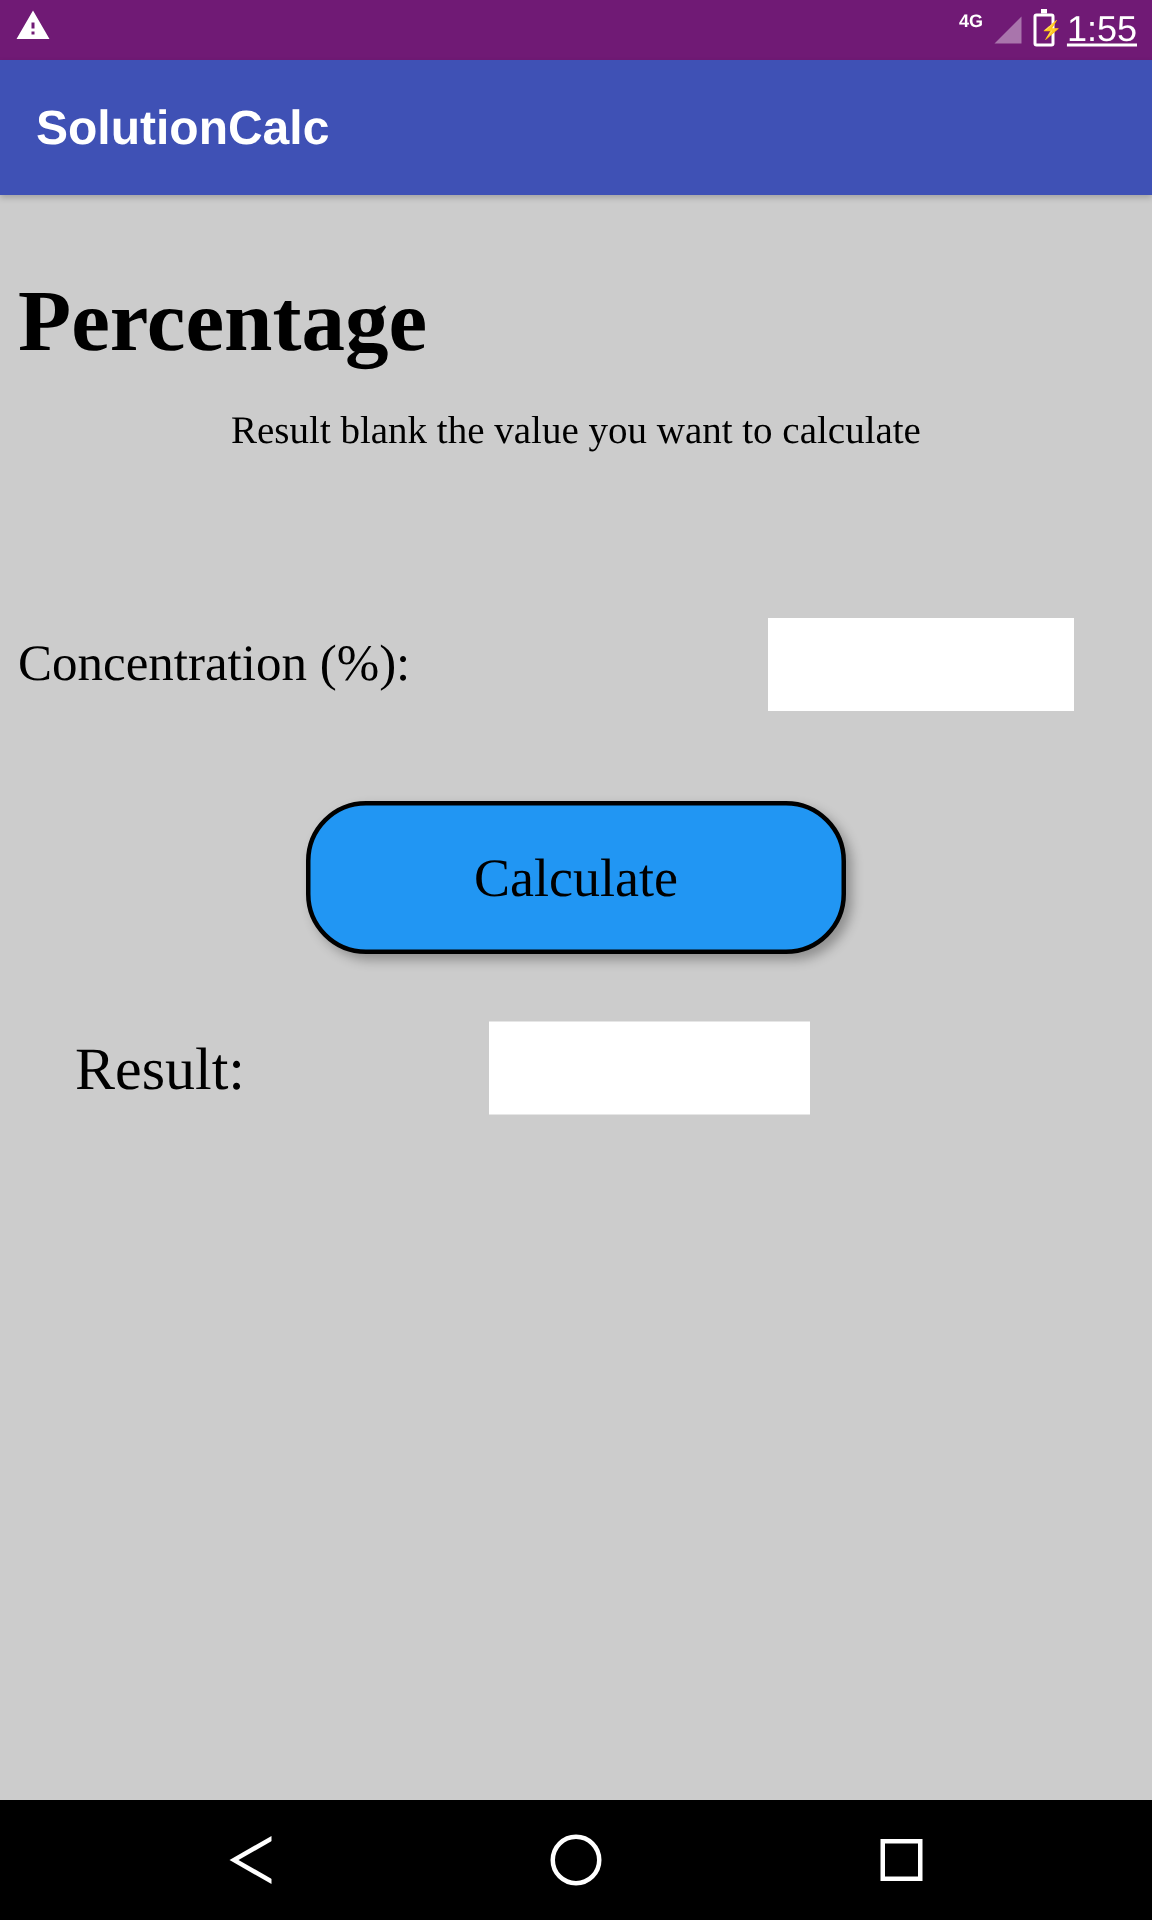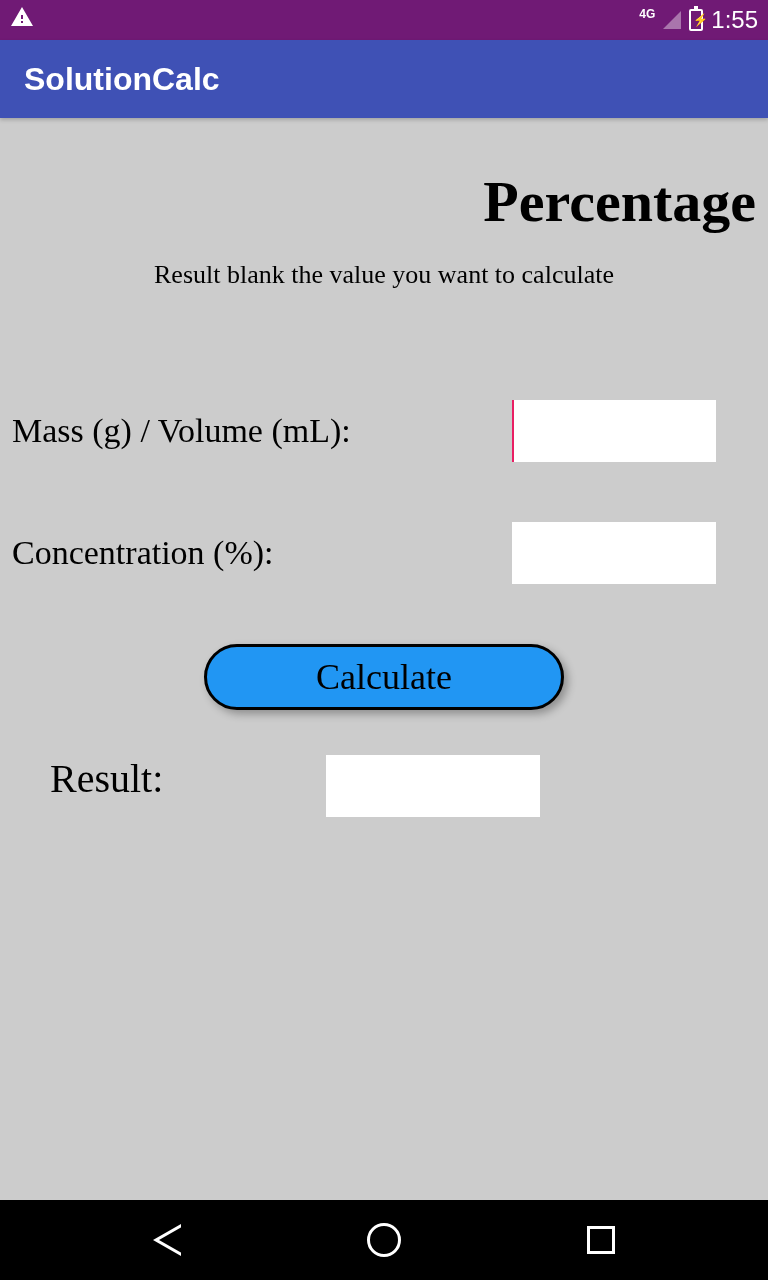--- a/index.html
+++ b/index.html
@@ -66,40 +66,41 @@
     .battery-bolt {
       position: absolute;
       top: 2px;
       left: 2px;
       font-size: 12px;
       color: white;
     }
     .status-time {
       font-size: 24px;
       font-weight: 500;
+      text-decoration: underline;
     }
     .app-bar {
       background: #3f51b5;
-      height: 78px;
+      height: 90px;
       display: flex;
       align-items: center;
       padding: 0 24px;
       box-shadow: 0 2px 4px rgba(0,0,0,0.2);
     }
     .app-title {
       color: white;
       font-size: 32px;
       font-weight: bold;
       font-family: Arial, sans-serif;
     }
     .main-content {
       padding: 20px 12px;
     }
     .page-title {
-      text-align: right;
+      text-align: left;
       font-size: 58px;
       font-weight: bold;
       font-family: Georgia, 'Times New Roman', serif;
       color: #000;
       margin-top: 30px;
     }
     .page-subtitle {
       text-align: center;
       font-size: 26px;
       font-family: Georgia, serif;
@@ -131,33 +132,33 @@
       padding: 0 8px;
       margin-right: 40px;
     }
     .form-input.focused {
       box-shadow: inset 2px 0 0 #e91e63;
     }
     .calculate-button {
       display: block;
       margin: 40px auto 0;
       width: 360px;
-      height: 66px;
+      height: 102px;
       background: #2196f3;
       border: 3px solid #000;
       border-radius: 40px;
       font-size: 36px;
       font-family: Georgia, serif;
       color: #000;
       cursor: pointer;
       box-shadow: 4px 4px 8px rgba(0,0,0,0.3);
     }
     .result-row {
       display: flex;
-      align-items: flex-start;
+      align-items: center;
       margin-top: 45px;
       padding-left: 38px;
       gap: 16px;
     }
     .result-label {
       font-size: 40px;
       font-family: Georgia, 'Times New Roman', serif;
       color: #000;
       width: 260px;
     }
@@ -231,24 +232,20 @@
 <div class="app-bar">
   <span class="app-title">SolutionCalc</span>
 </div>
 
 <div class="main-content">
   <h1 class="page-title">Percentage</h1>
   <p class="page-subtitle">Result blank the value you want to calculate</p>
 
   <div class="form-container">
     <div class="form-row">
-      <label class="form-label">Mass (g) / Volume (mL):</label>
-      <input class="form-input focused" type="text" value="" style="">
-    </div>
-    <div class="form-row">
       <label class="form-label">Concentration (%):</label>
       <input class="form-input" type="text" value="" style="">
     </div>
 
     <button class="calculate-button">Calculate</button>
 
     <div class="result-row">
       <span class="result-label">Result:</span>
       <div class="result-output"></div>
     </div>

